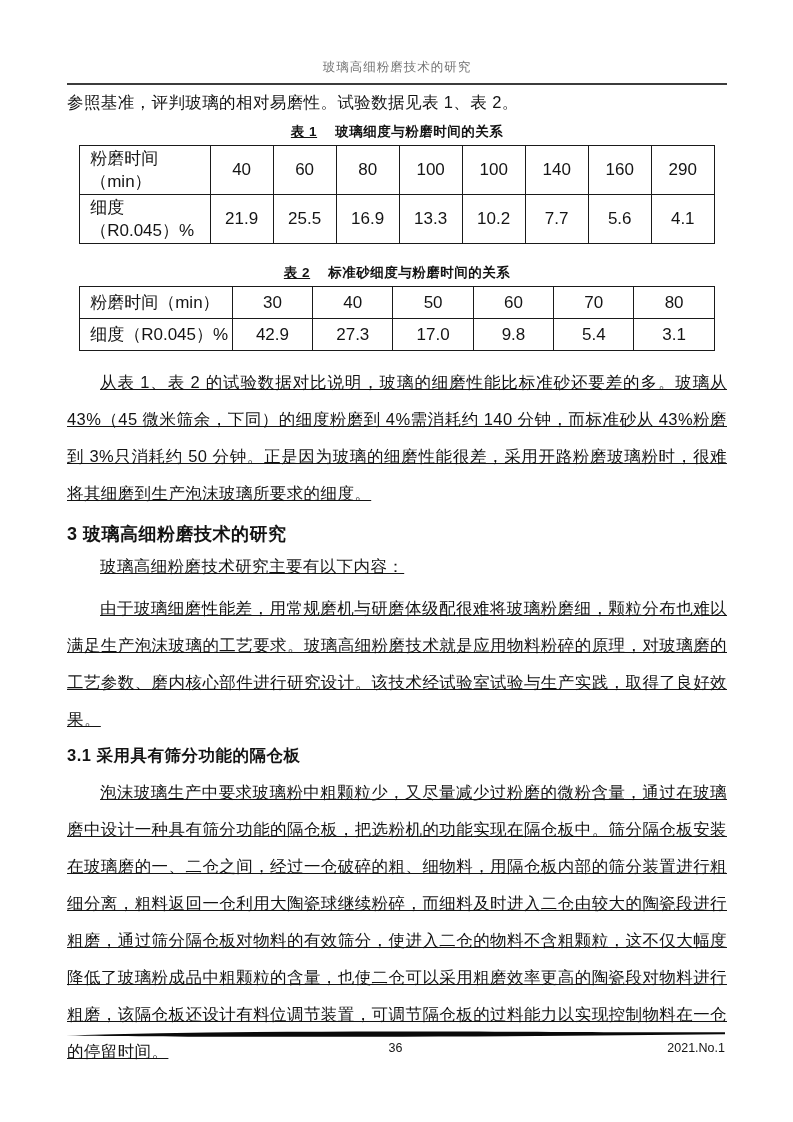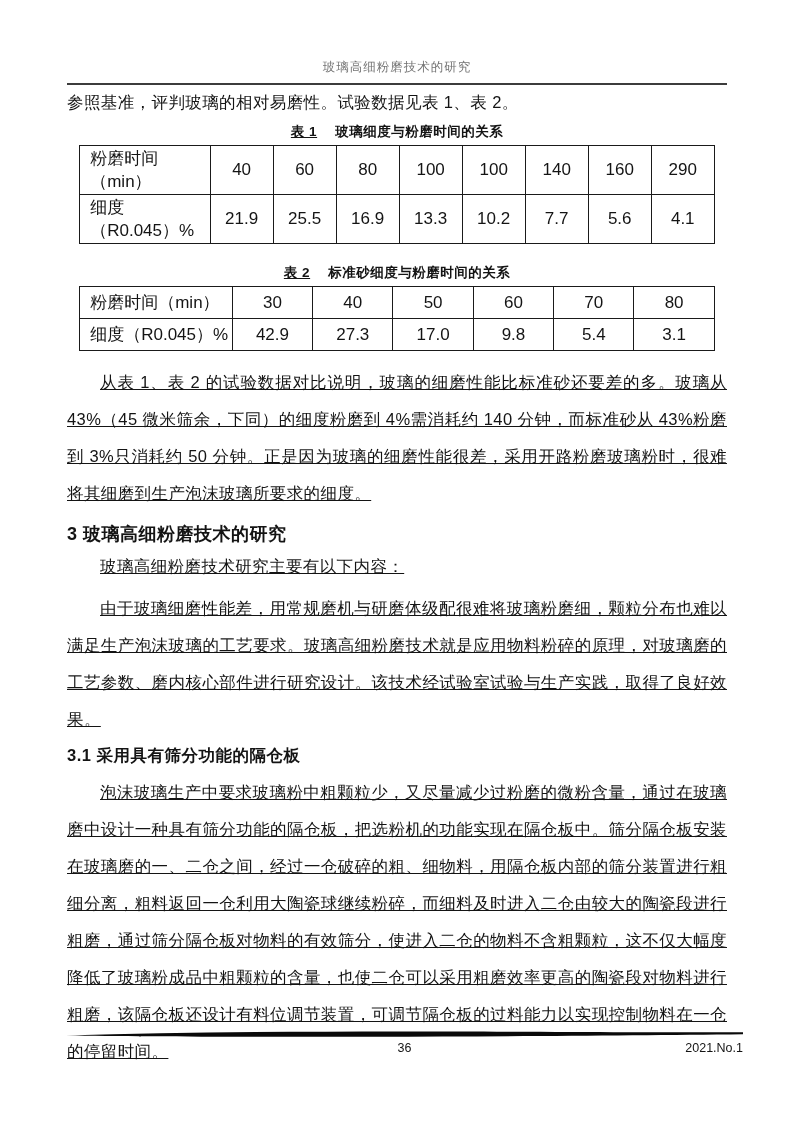--- a/index.html
+++ b/index.html
@@ -75,21 +75,21 @@
   }
   h3.subsec {
     margin: 4px 0 0 0;
     font-size: 16.5px;
     line-height: 27px;
     font-weight: bold;
     letter-spacing: 0.5px;
   }
   .footer {
     position: absolute;
-    left: 66px; right: 50px; top: 1030px;
+    left: 66px; right: 68px; top: 1030px;
   }
   .footer-rule-svg { display: block; width: 100%; height: 8px; }
   .footer-row {
     position: relative;
     margin-top: 1px;
     font-size: 12.5px;
     line-height: 18px;
     height: 18px;
   }
   .pageno {

